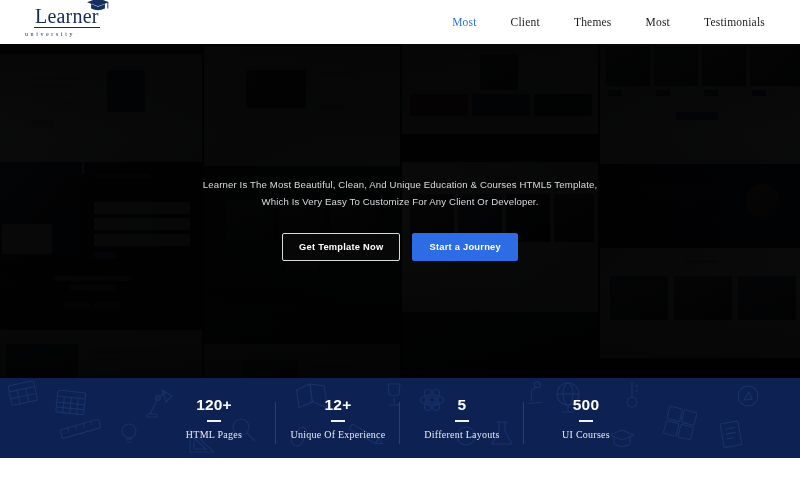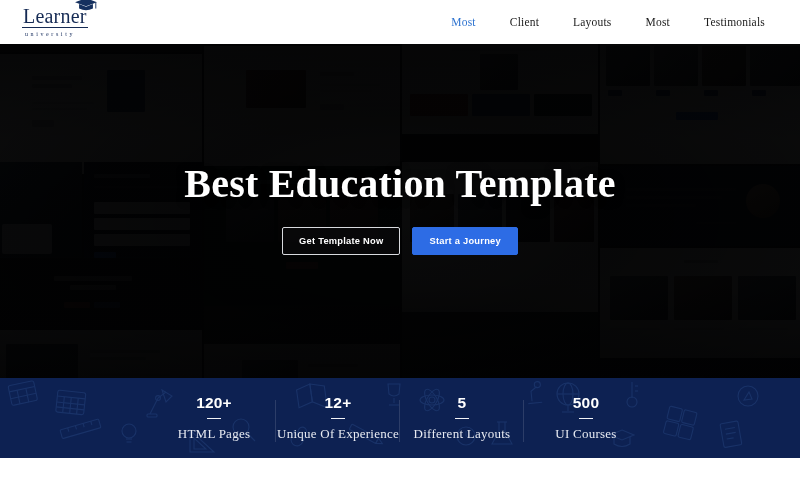--- a/index.html
+++ b/index.html
@@ -13,21 +13,21 @@
   .header{
     position:absolute; left:0; top:0; width:800px; height:44px;
     background:#ffffff; display:flex; align-items:center;
     z-index:40;
   }
   .logo-wrap{
     position:absolute; left:22px; top:6px;
     width:110px; height:32px;
     display:flex; flex-direction:column; align-items:flex-start;
   }
-  .logo-row{ position:relative; display:flex; align-items:flex-end; }
+  .logo-row{ position:relative; display:flex; align-items:flex-end;margin-left:12px; }
   .logo-word{
     font-family:"Liberation Serif", serif;
     font-size:20px; line-height:20px; letter-spacing:.2px;
     color:#152a54; font-weight:400;
     border-bottom:1.4px solid #152a54;
     padding:0 1px 1px 1px;
   }
   .cap-icon{ position:absolute; right:-10px; top:-9px; width:24px; height:15px; }
   .logo-sub{
     font-family:"Liberation Serif", serif;
@@ -113,21 +113,21 @@
     content:""; position:absolute; left:-1px; top:6px;
     width:1px; height:42px; background:rgba(255,255,255,.13);
   }
   .stat-num{
     font-family:"Liberation Sans", sans-serif;
     font-size:15.5px; font-weight:700; color:#ffffff; letter-spacing:.2px;
   }
   .stat-dash{ width:14px; height:1.6px; background:#ffffff; margin:6px 0 7px; opacity:.95; }
   .stat-label{
     font-family:"Liberation Serif", serif;
-    font-size:13px; color:#e8ebf2; letter-spacing:.25px;
+    font-size:10px; color:#e8ebf2; letter-spacing:.25px;
   }
 
   .footer-strip{
     position:absolute; left:0; top:458px; width:800px; height:42px; background:#ffffff;
   }
 </style>
 </head>
 <body>
 
 <div class="header">
@@ -140,21 +140,21 @@
         <path d="M8 12 L8 20 Q20 26 32 20 L32 12 L20 17 Z" fill="#15305f"></path>
         <line x1="37" y1="9.5" x2="37" y2="20" stroke="#15305f" stroke-width="1.6"></line>
       </svg>
     </div>
     <span class="logo-sub">university</span>
   </div>
 
   <nav class="nav">
     <a href="#" class="active">Most</a>
     <a href="#">Client</a>
-    <a href="#">Layouts</a>
+    <a href="#">Themes</a>
     <a href="#">Most</a>
     <a href="#">Testimonials</a>
   </nav>
 </div>
 
 <section class="hero">
 
   <div class="collage">
 
     <div class="shot" style="left:-8px;top:-6px;width:210px;height:14px;background:#2a2a2c;"></div>
@@ -264,21 +264,24 @@
     </div>
     <div class="shot dark" style="left:600px;top:316px;width:208px;height:70px;background:#101a33;">
       <div class="bar" style="left:20px;top:16px;width:84px;height:4px;opacity:.4;"></div>
 
     </div>
   </div>
 
   <div class="hero-scrim"></div>
 
   <div class="hero-inner">
-    <h1 class="hero-title">Best Education Template</h1>
+    <p class="hero-sub">
+      <span>Learner Is The Most Beautiful, Clean, And Unique Education &amp; Courses HTML5 Template,</span><br>
+      <span>Which Is Very Easy To Customize For Any Client Or Developer.</span>
+    </p>
     <div class="hero-btns">
       <button class="btn btn-ghost">Get Template Now</button>
       <button class="btn btn-primary">Start a Journey</button>
     </div>
   </div>
 </section>
 
 <section class="stats">
 
   <svg class="stats-pattern" viewBox="0 0 800 80">

